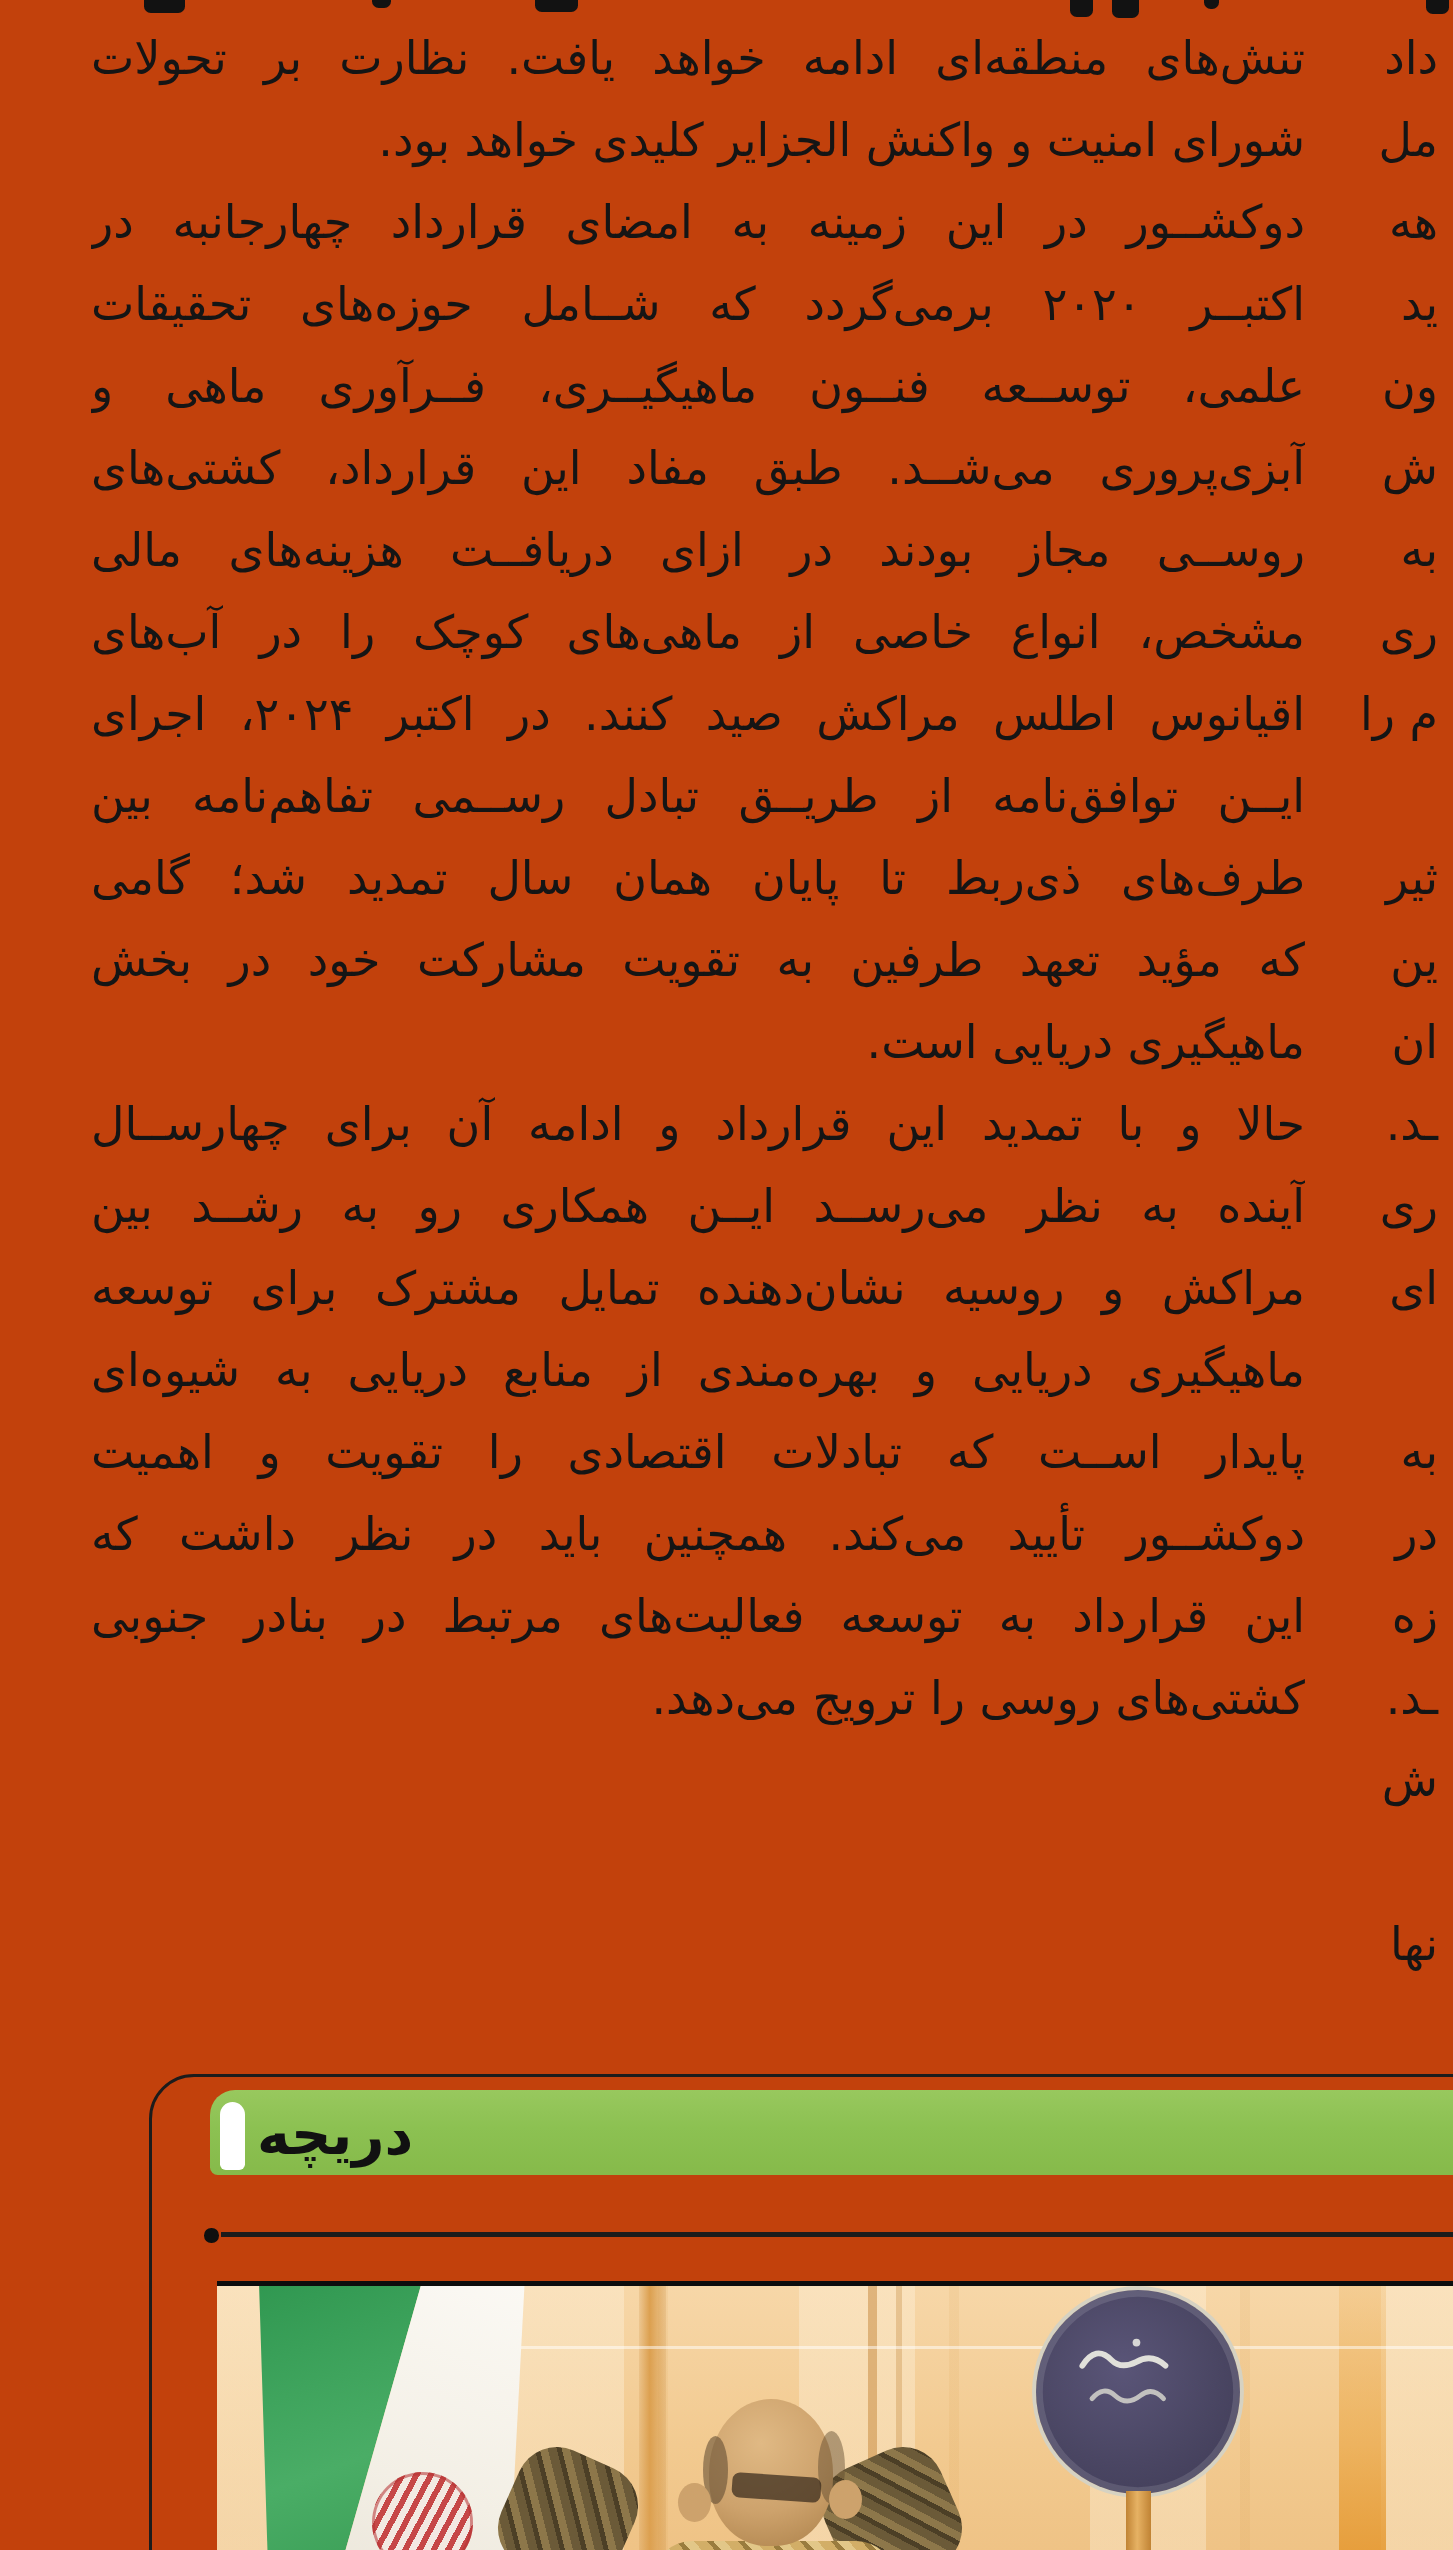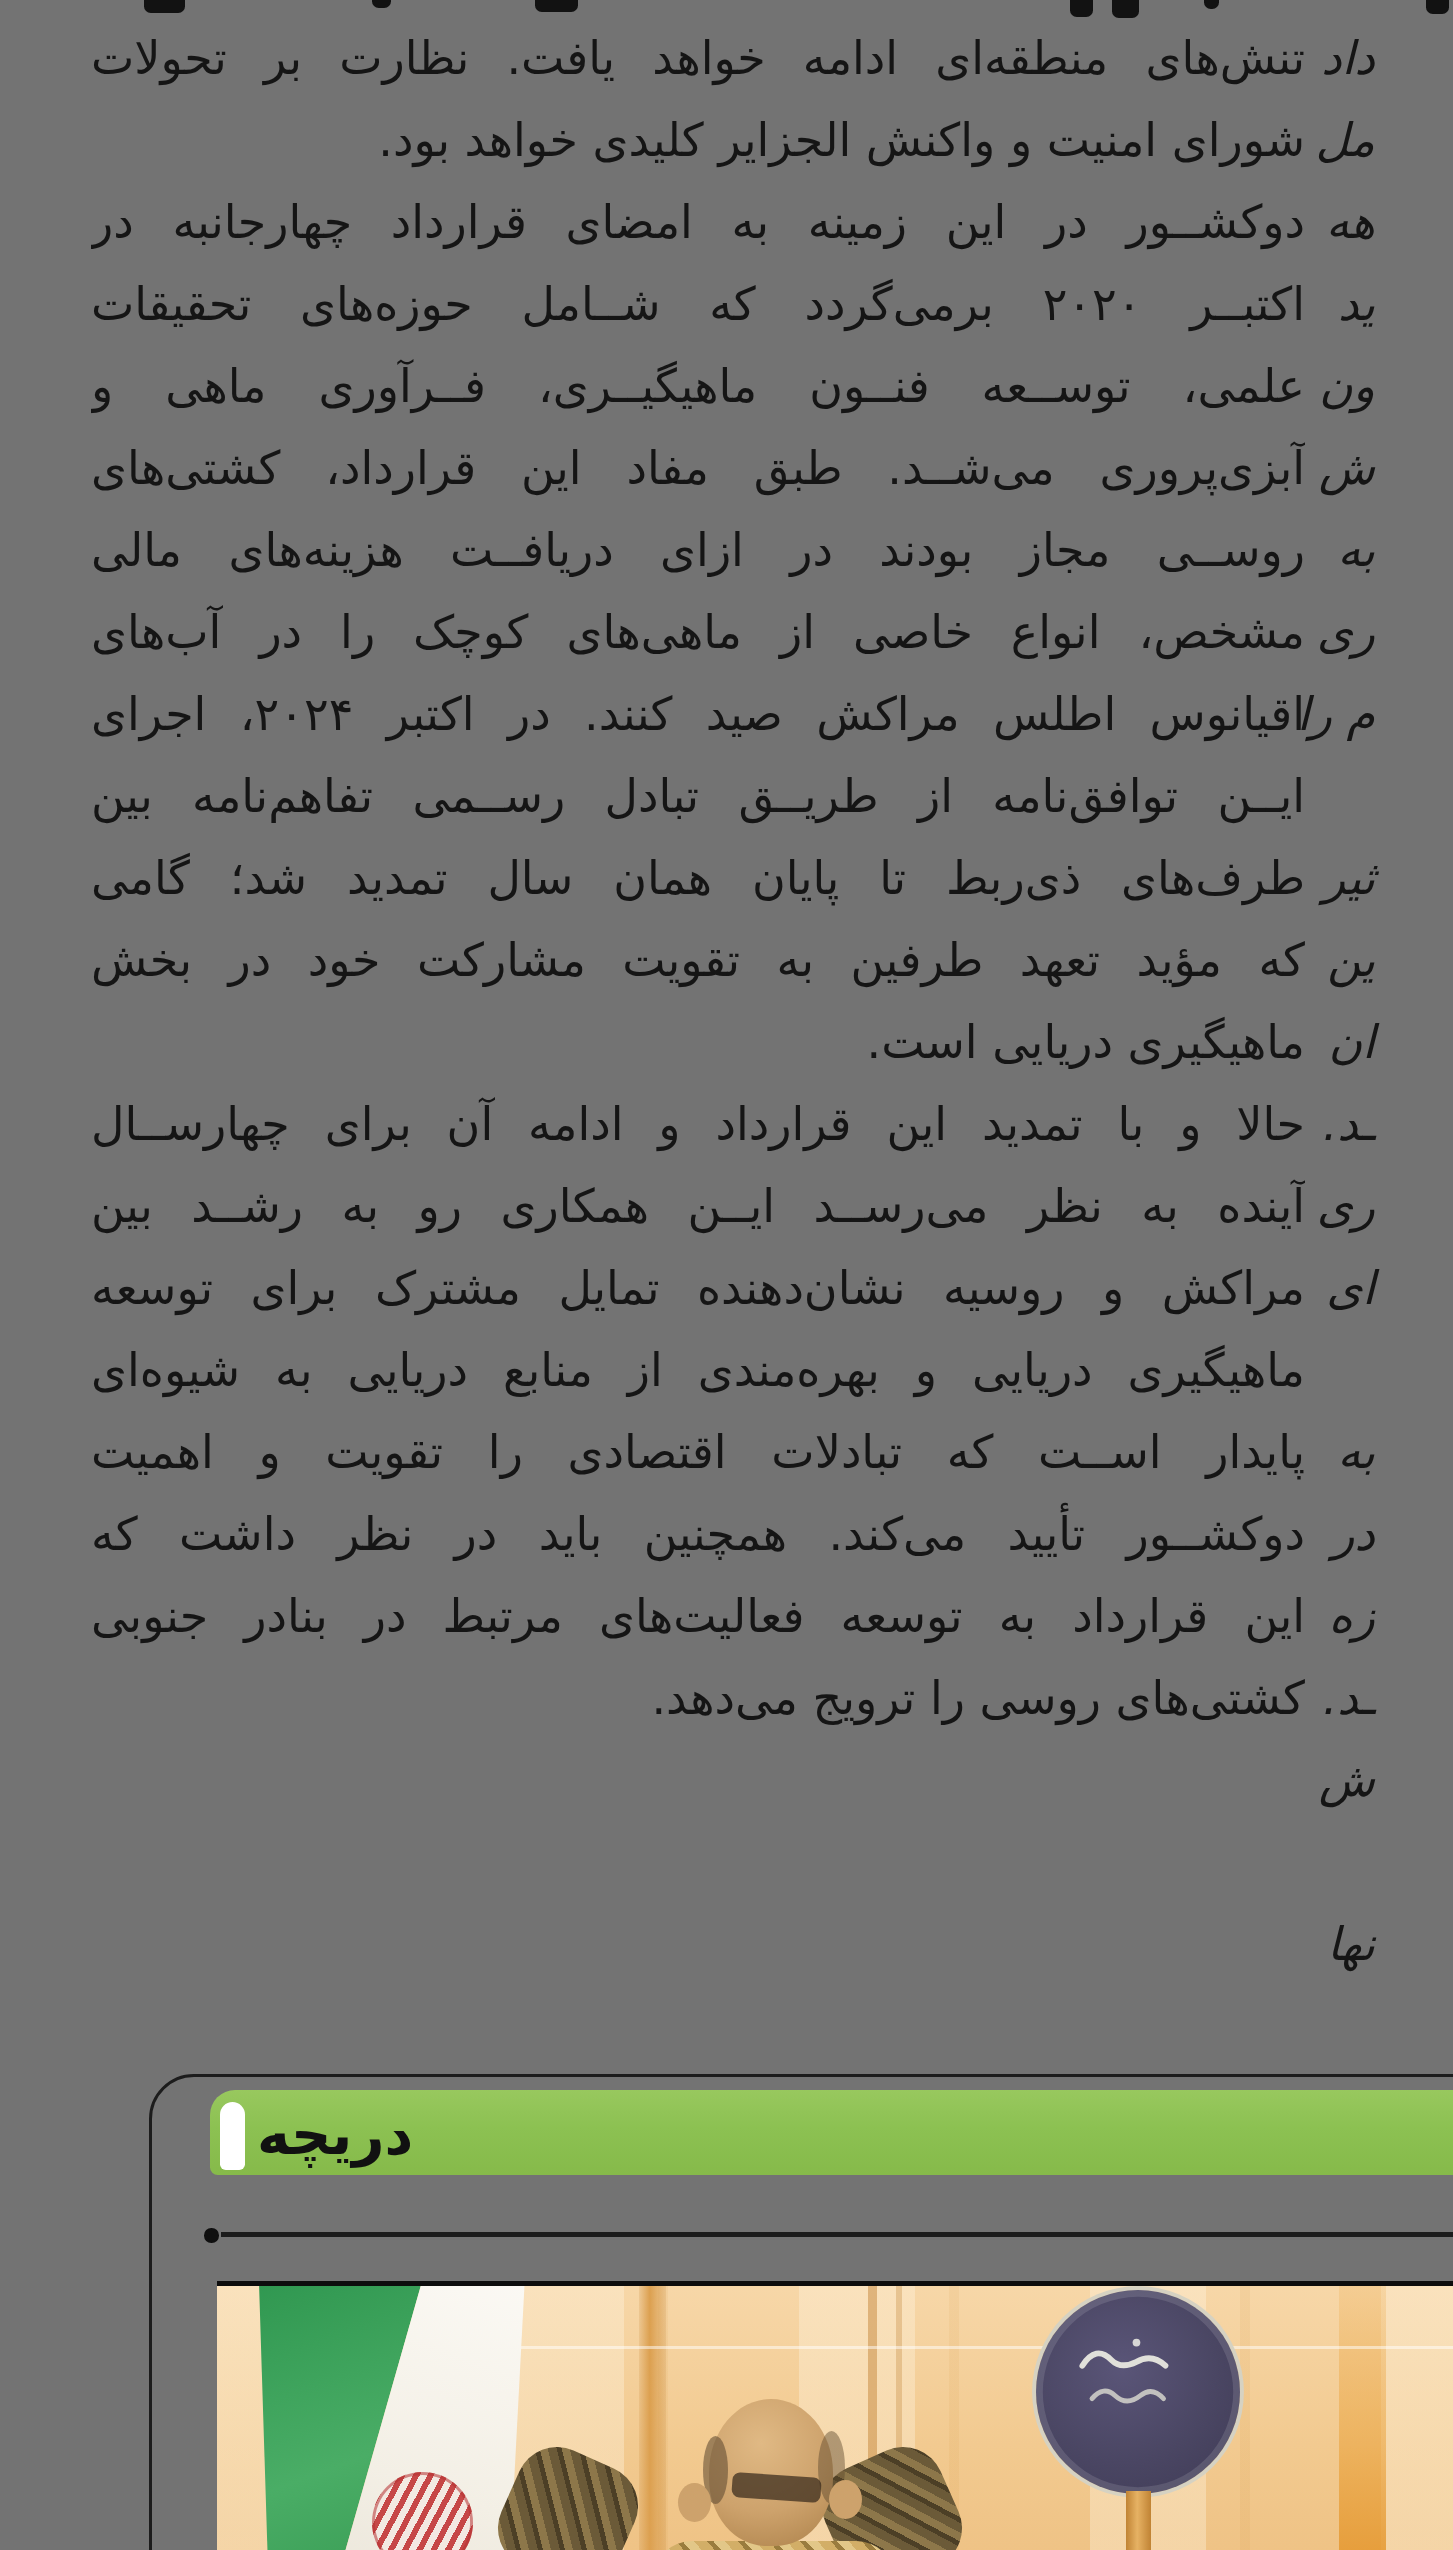--- a/index.html
+++ b/index.html
@@ -1,34 +1,34 @@
 <!DOCTYPE html>
 <html lang="fa" dir="rtl"><head>
 <meta charset="utf-8">
 <style>
   html,body { margin:0; padding:0; background:#ffffff; }
   .page {
     position:relative; width:1454px; height:2550px;
-    background:#737373; overflow:hidden;
+    background:#c2410c; overflow:hidden;
     font-family:"DejaVu Sans", sans-serif;
     color:#151515; direction:rtl;
   }
   
   .article-col {
     position:absolute; left:92px; top:16.5px; width:1214px;
     direction:rtl;
   }
   .t-line {
     height:82px; line-height:82px; font-size:46px;
     text-align:justify; text-align-last:justify; -moz-text-align-last:justify;
     overflow:hidden; white-space:normal; color:#151515;
   }
   .t-line.p-end { text-align:center; text-align-last:right; -moz-text-align-last:right; }
   
-  .frag-col { position:absolute; left:1301px; top:16.5px; width:75px; direction:rtl;font-style:italic; }
+  .frag-col { position:absolute; left:1364px; top:16.5px; width:75px; direction:rtl; }
   .f-line {
     height:82px; line-height:82px; font-size:46px;
     white-space:nowrap; text-align:right; overflow:visible; color:#151515;
   }
   
   .cut-marks { position:absolute; left:0; top:0; width:1454px; height:21.3px; }
   .cut-marks .mk { position:absolute; top:0; background:#121212; border-radius:0 0 6.8px 6.8px; }
   
   .window-box {
     position:absolute; left:150px; top:2074px; width:1386px; height:523px;

